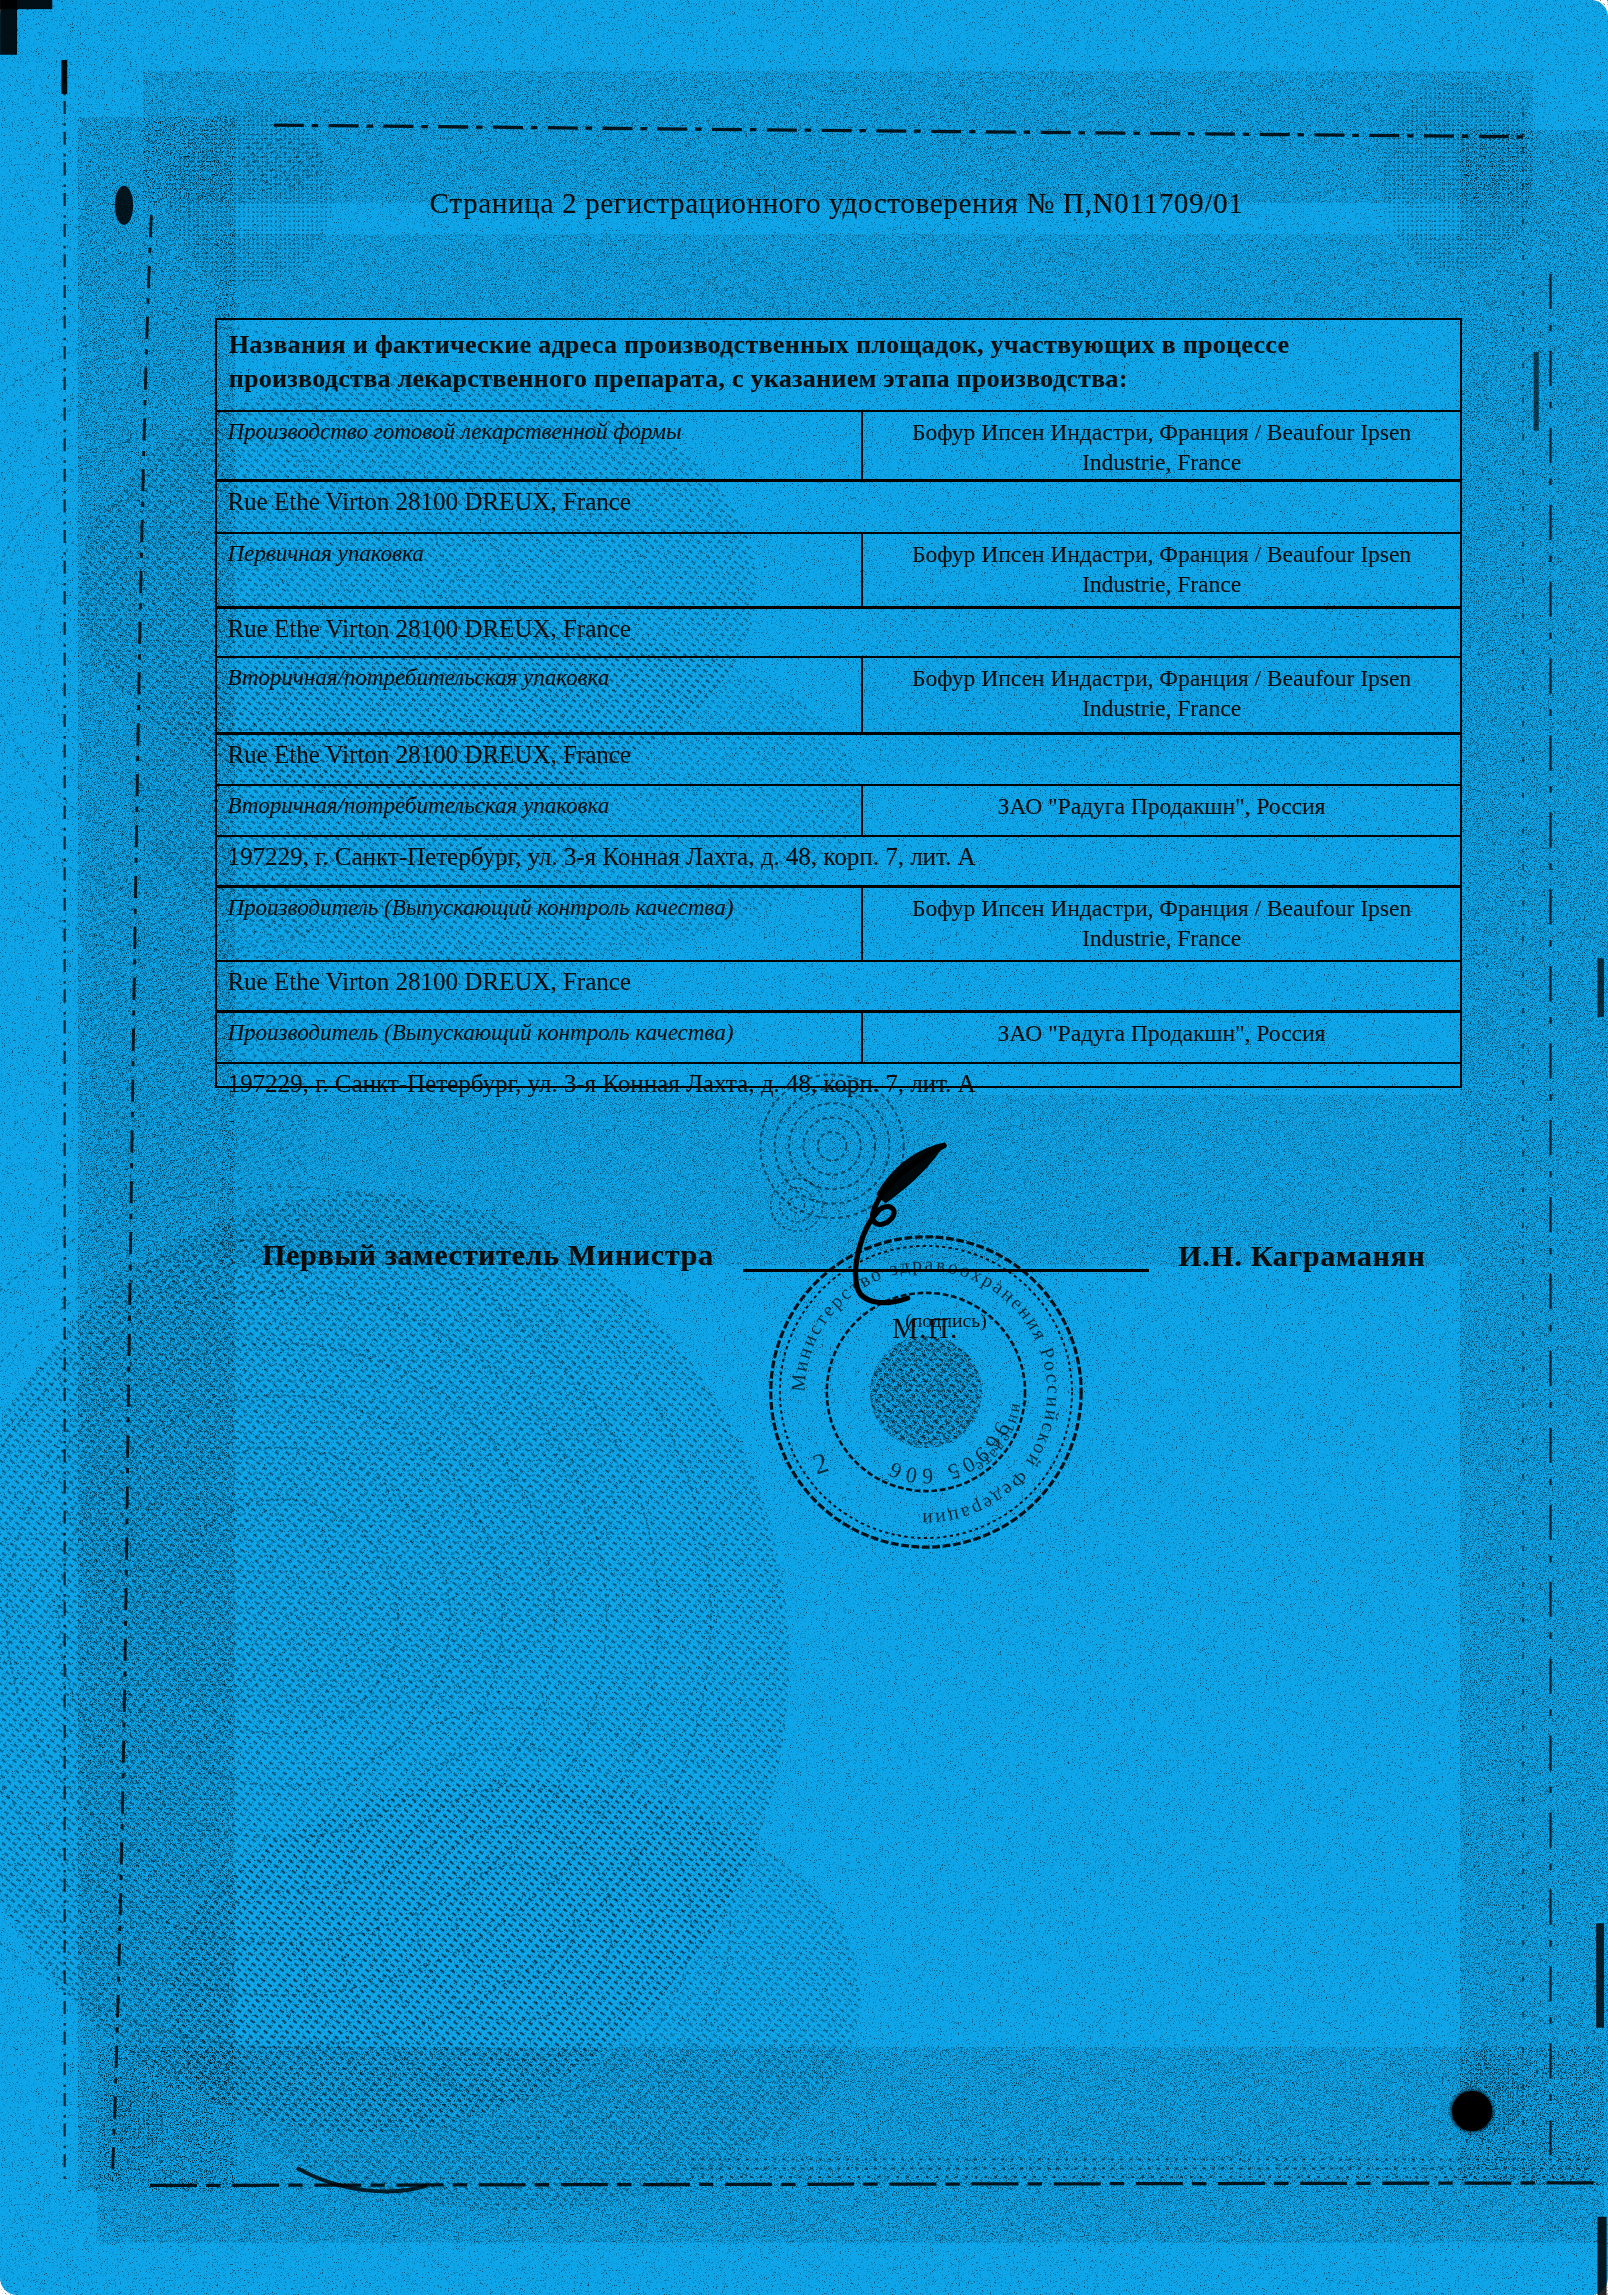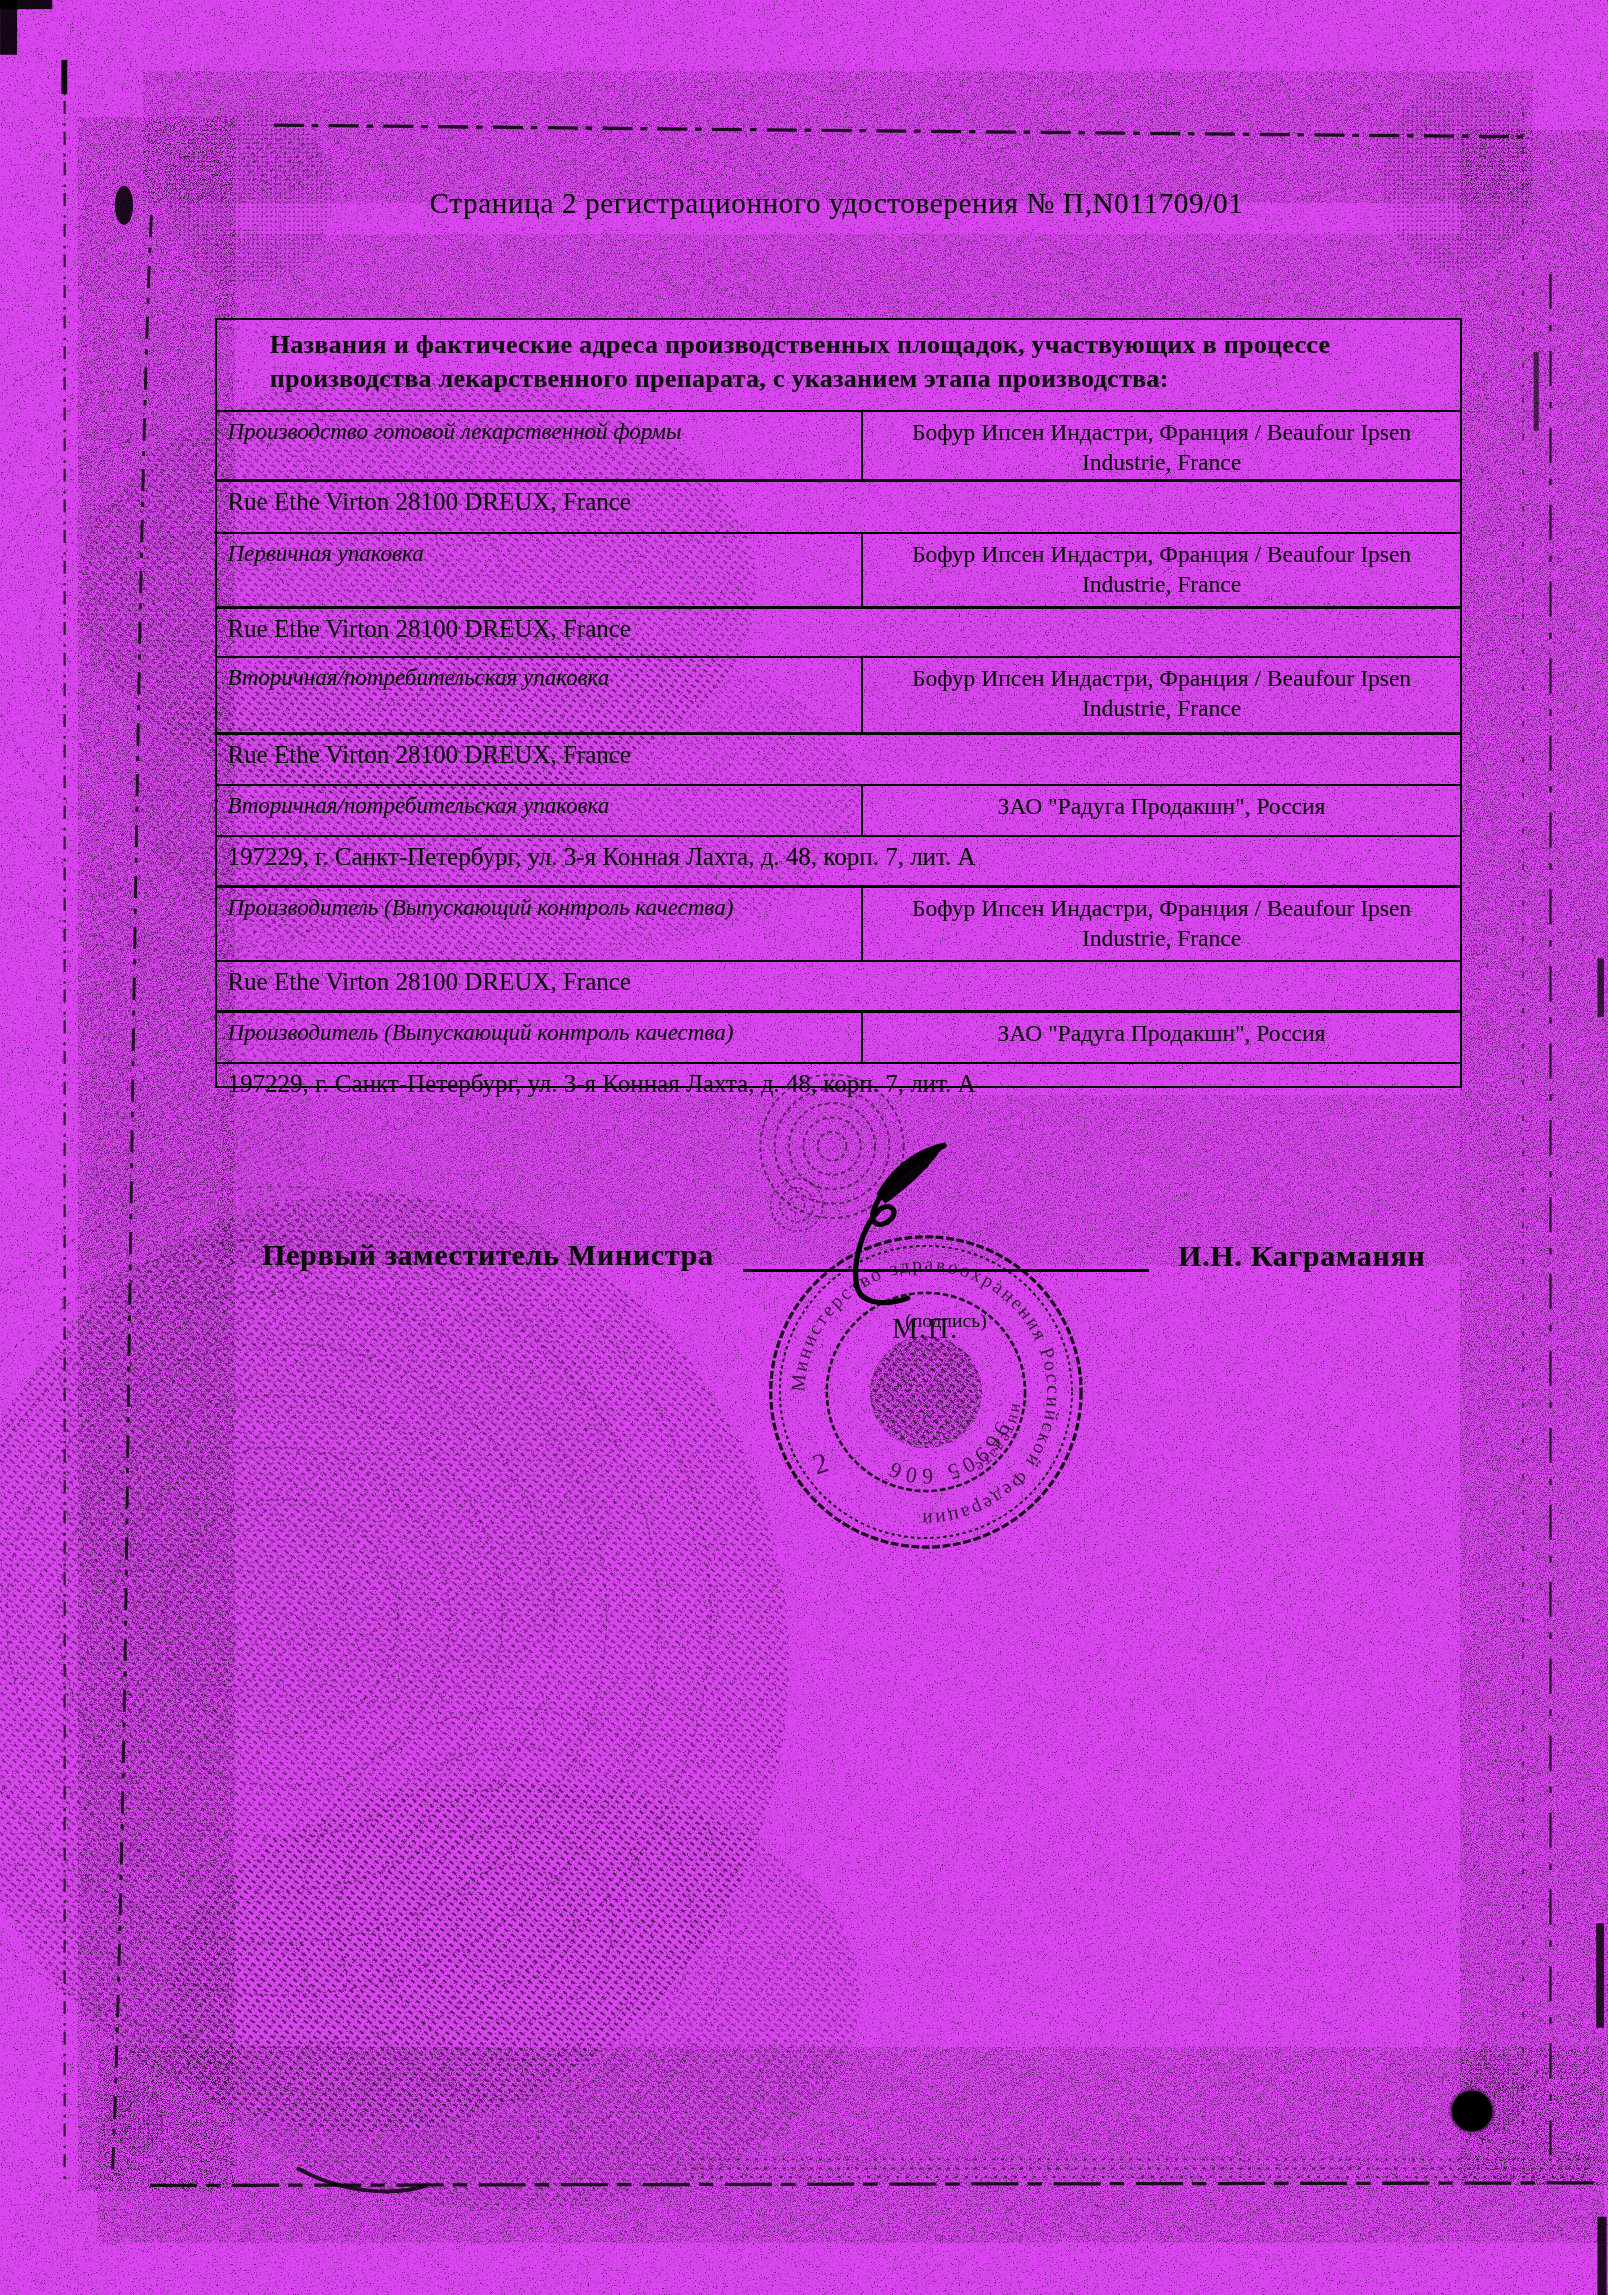--- a/index.html
+++ b/index.html
@@ -2,38 +2,38 @@
 <html style="font-size:10.4px"><head>
 <meta charset="utf-8">
 <style>
   * { margin:0; padding:0; box-sizing:border-box; }
   html,body { background:#ffffff; }
   body {
     width:1608px; height:2295px; position:relative; overflow:hidden;
     font-family:"Liberation Serif","DejaVu Serif",serif;
     color:#0e0e0e;
   }
-  .page { position:absolute; inset:0; background:#d946ef; }
+  .page { position:absolute; inset:0; background:#0ea5e9;border-radius:17px; }
 
   
   .content { position:absolute; inset:0; z-index:2; }
 
   .doc-title {
     position:absolute; left:380px; top:187px; width:913px;
     font-size:29px; text-align:center; letter-spacing:0.7px;
     text-shadow:0.4px 0.4px 0 rgba(0,0,0,.35);
   }
 
   .reg-table {
     position:absolute; left:215px; top:318px; width:1247px; height:770px;
     border:2.6px solid #050505;
     text-shadow:0.3px 0.3px 0 rgba(0,0,0,.3);
   }
   .t-row { display:flex; width:100%; border-top:2.6px solid #050505; }
-  .t-row.first { border-top:none;margin-left:41px; }
+  .t-row.first { border-top:none; }
   .t-row.thick { border-top-width:3.9px; }
   .t-head {
     height:90px; padding:7.8px 11.7px 0 11.7px;
     font-size:26px; font-weight:bold; line-height:34px; letter-spacing:0.3px;
   }
   .cell-label {
     width:646px; border-right:2.6px solid #050505;
     padding:5.2px 10.4px 0 10.4px; font-style:italic;
     font-size:23px; line-height:29px;font-family:Liberation Serif, serif;
   }

